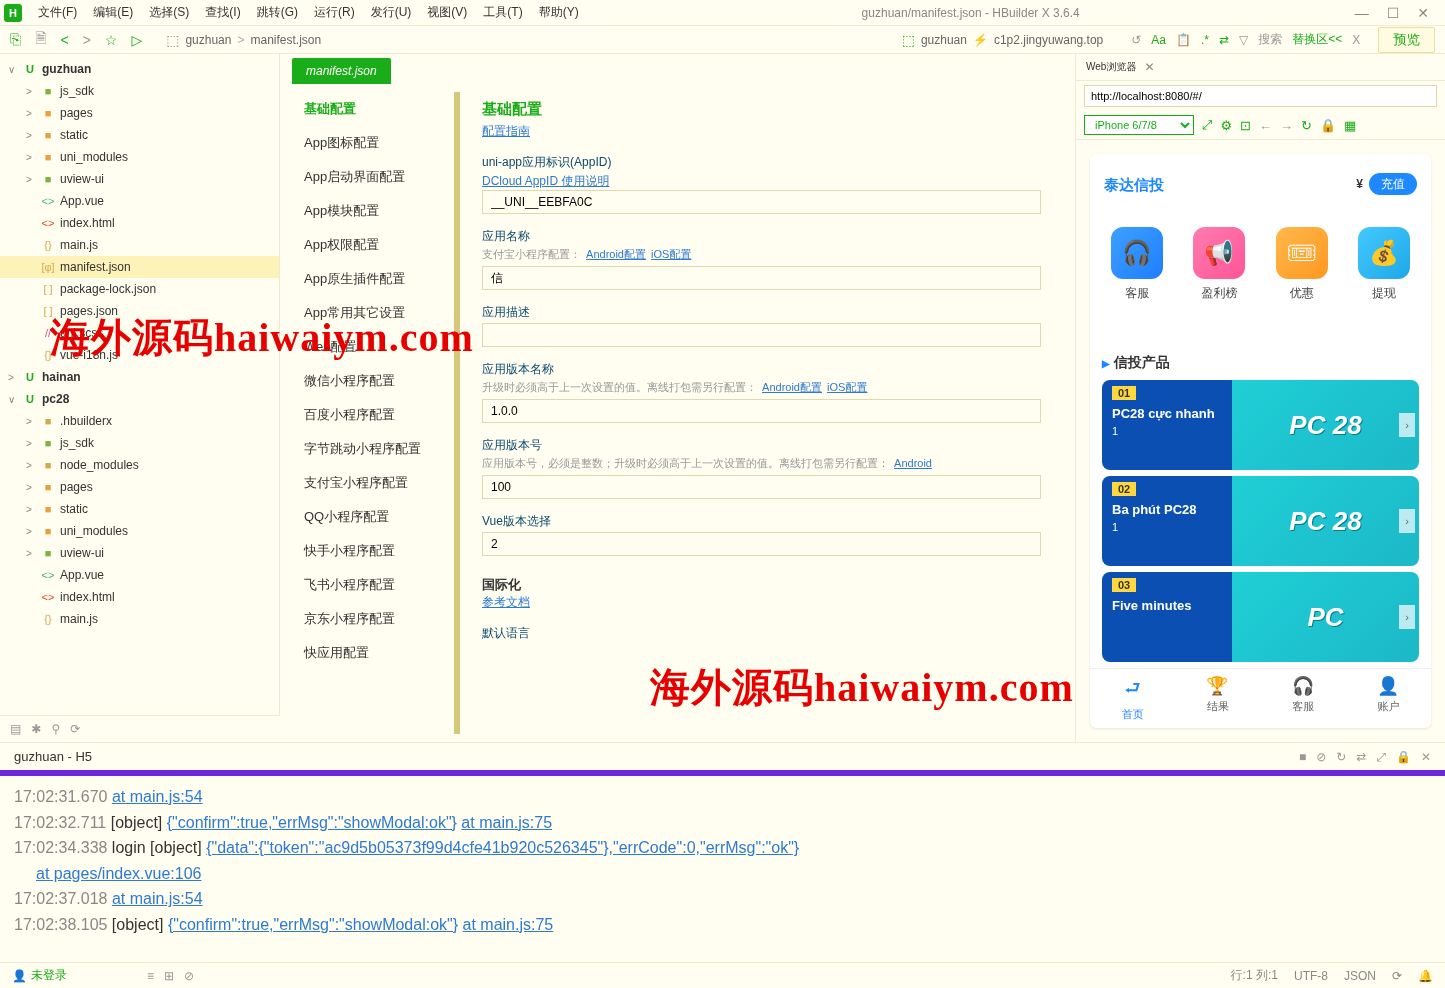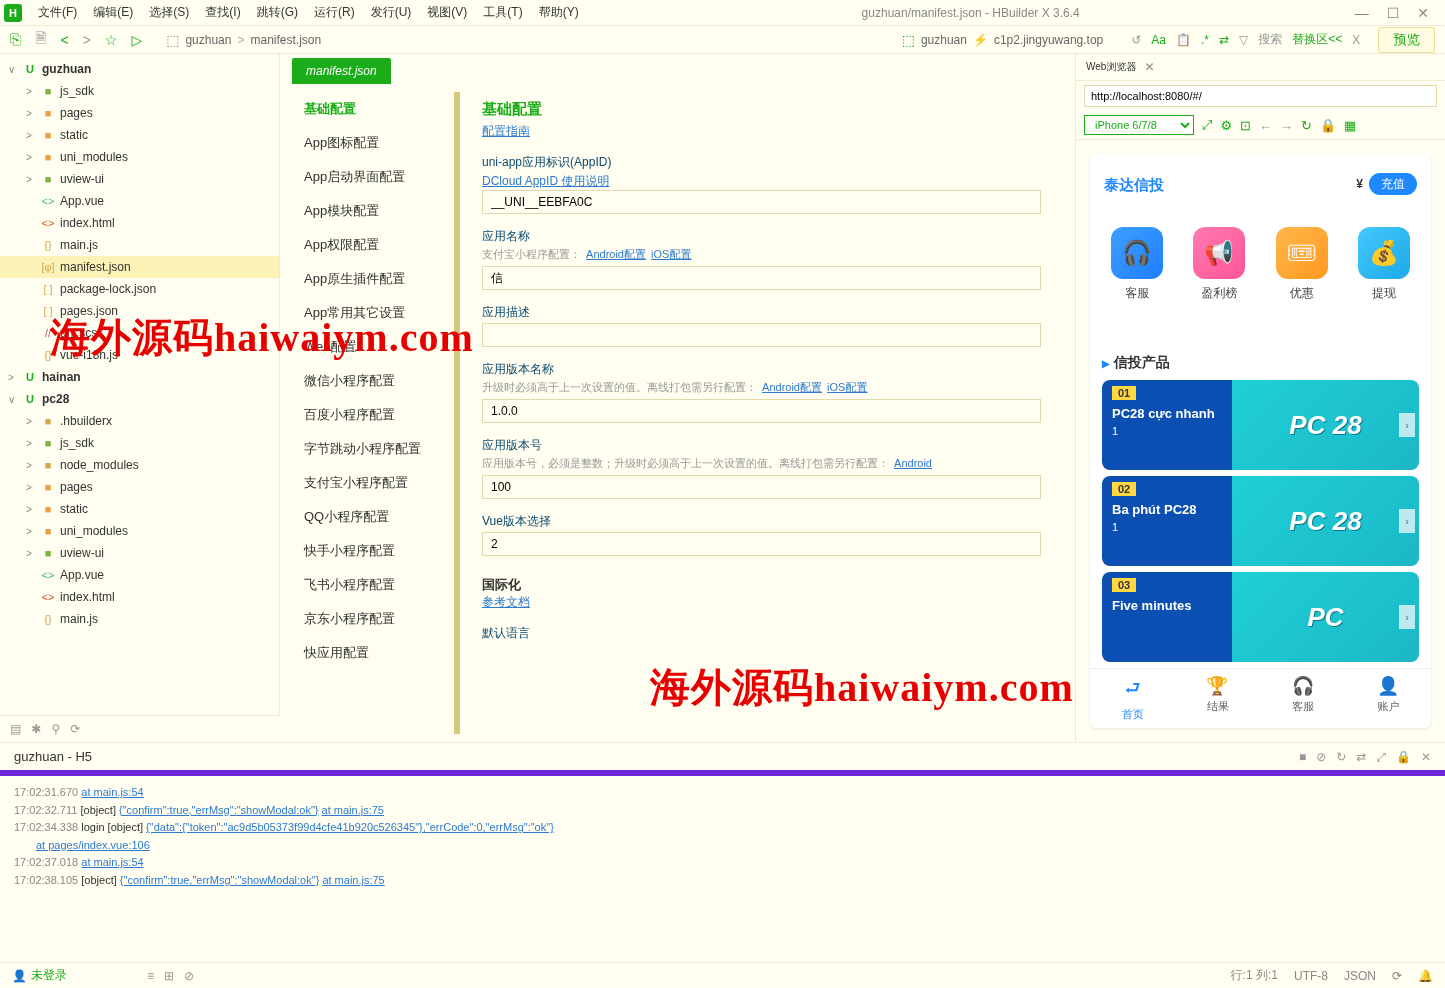--- a/index.html
+++ b/index.html
@@ -109,21 +109,21 @@
 .bn-item { flex: 1; display: flex; flex-direction: column; align-items: center; padding: 6px 0; gap: 2px; font-size: 11px; color: #666; }
 .bn-item.active { color: #1e88ff; }
 .bn-icon { font-size: 18px; }
 
 
 .console { height: 220px; border-top: 1px solid #f0ead0; background: #fffef0; display: flex; flex-direction: column; }
 .console-head { display: flex; align-items: center; padding: 6px 14px; border-bottom: 6px solid #6d28d9; }
 .console-head .ct { font-size: 13px; }
 .console-head .c-icons { margin-left: auto; display: flex; gap: 10px; color: #999; }
 .console-head .c-icons span { cursor: pointer; }
-.console-body { flex: 1; overflow: auto; padding: 8px 14px; font-family: Consolas, monospace; font-size: 11px; line-height: 1.6; }
+.console-body { flex: 1; overflow: auto; padding: 8px 14px; font-family: Consolas, monospace; font-size: 16px; line-height: 1.6; }
 .console-body .ts { color: #888; }
 .console-body .link { color: #2e7ad1; text-decoration: underline; cursor: pointer; }
 .console-body .indent { padding-left: 22px; }
 
 
 .statusbar { height: 26px; background: #fffef0; border-top: 1px solid #f0ead0; display: flex; align-items: center; padding: 0 12px; font-size: 12px; color: #888; }
 .statusbar .login { color: #1aad19; display: flex; align-items: center; gap: 4px; }
 .statusbar .sb-icons { margin-left: 80px; display: flex; gap: 10px; color: #999; }
 .statusbar .right { margin-left: auto; display: flex; gap: 16px; align-items: center; }
 

